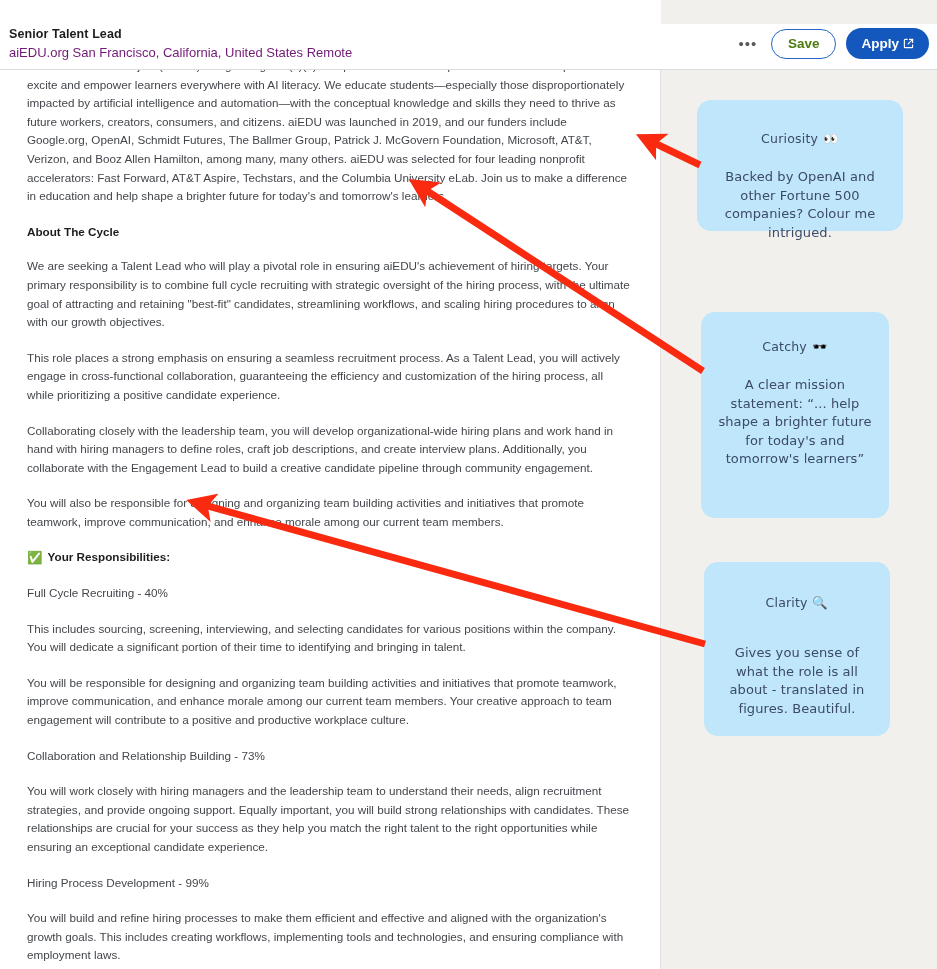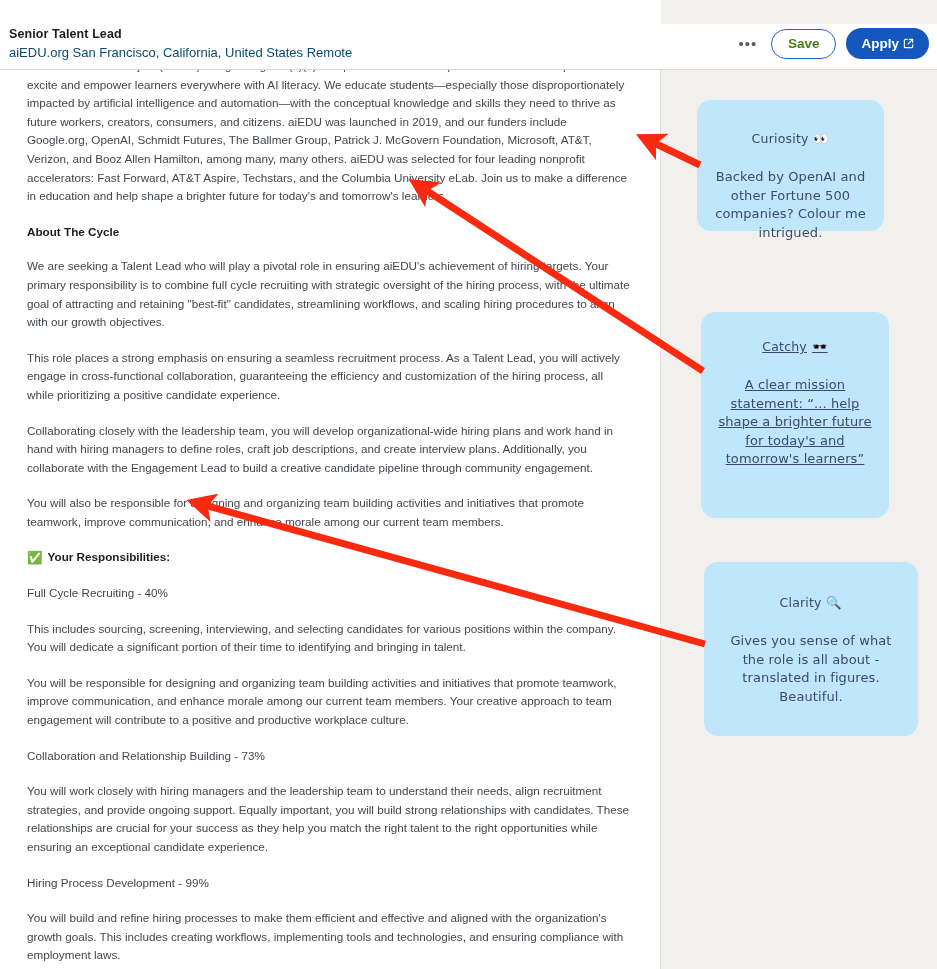--- a/index.html
+++ b/index.html
@@ -28,21 +28,21 @@
     border-bottom:1px solid #dcdcdc;
     box-sizing:border-box;
     margin-top:24px;
   }
   .header-texts{position:absolute;left:9px;top:3px;}
   .job-title{
     font-size:12.5px;font-weight:bold;color:#1d1d1f;letter-spacing:.1px;
     line-height:15px;
   }
   .job-sub{
-    font-size:13px;color:#0c4a6e;line-height:17px;margin-top:2px;
+    font-size:13px;color:#701a75;line-height:17px;margin-top:2px;
   }
   .header-actions{
     position:absolute;right:8px;top:4px;display:flex;align-items:center;gap:10px;
   }
   .dots-btn{
     width:26px;height:26px;border:none;background:transparent;cursor:pointer;
     color:#5a5a5e;font-size:15px;line-height:26px;text-align:center;
     letter-spacing:1px;padding:0;
   }
   .save-btn{
@@ -81,26 +81,26 @@
     font-family:"DejaVu Sans", sans-serif;
     box-sizing:border-box;
   }
   .note-title{
     font-size:12.5px;line-height:18px;margin:0;letter-spacing:.2px;
     display:flex;align-items:center;justify-content:center;gap:5px;
   }
   .note-body{
     font-size:13px;line-height:18.5px;margin:0;letter-spacing:.1px;
   }
-  #note-0{left:697px;top:100px;width:187px;height:131px;padding:30px 14px 0;}
+  #note-0{left:697px;top:100px;width:206px;height:131px;padding:30px 14px 0;}
   #note-0 .note-body{margin-top:20px;}
   #note-1{left:701px;top:312px;width:188px;height:206px;padding:26px 12px 0;}
   #note-1 .note-body{margin-top:20px;}
-  #note-2{left:704px;top:562px;width:214px;height:174px;padding:32px 14px 0;}
-  #note-2 .note-body{margin-top:20px;text-align:center;}
+  #note-2{left:704px;top:562px;width:186px;height:174px;padding:32px 14px 0;}
+  #note-2 .note-body{margin-top:32px;text-align:center;}
 
   
   #arrow-layer{position:absolute;left:0;top:0;width:937px;height:969px;pointer-events:none;}
 </style>
 </head>
 <body>
 
 <div id="root">
 
   <div class="job-column">
@@ -129,21 +129,21 @@
   </div>
 
   <div class="note-card" id="note-0" style="background: rgb(191, 230, 251);">
     <div class="note-title">
       <span>Curiosity</span>
       <span>👀</span>
     </div>
     <div class="note-body">Backed by OpenAI and other Fortune 500 companies? Colour me intrigued.</div>
   </div>
 
-  <div class="note-card" id="note-1" style="background: rgb(191, 230, 251); text-decoration: underline;">
+  <div class="note-card" id="note-1" style="background: rgb(191, 230, 251);">
     <div class="note-title">
       <span>Catchy</span>
       <span>🕶️</span>
     </div>
     <div class="note-body">A clear mission statement: “... help shape a brighter future for today's and tomorrow's learners”</div>
   </div>
 
   <div class="note-card" id="note-2" style="background: rgb(191, 230, 251);">
     <div class="note-title">
       <span>Clarity</span>

